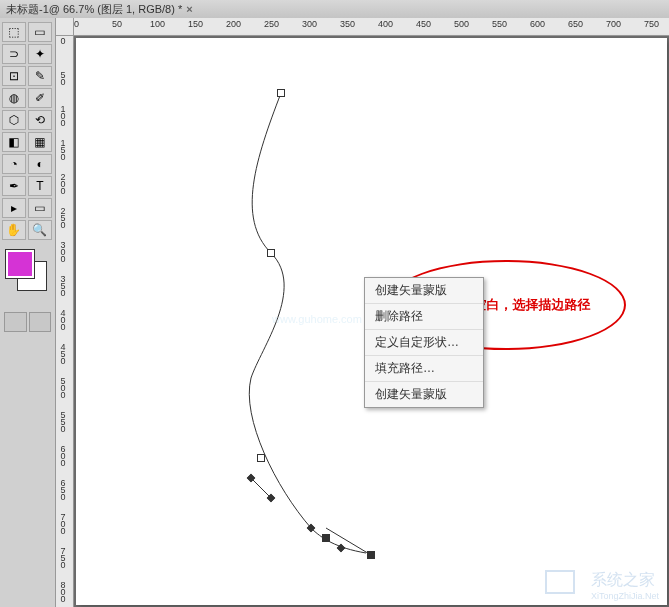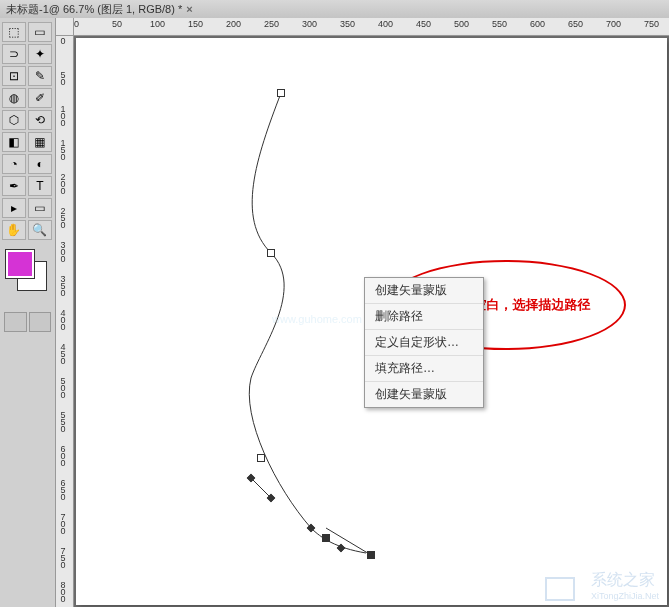--- a/index.html
+++ b/index.html
@@ -220,21 +220,21 @@
       left: 10px;
     }
     .watermark {
       position: absolute;
       bottom: 6px;
       right: 10px;
       color: #b8d0e8;
       font-size: 14px;
       opacity: 0.6;
       display: flex;
-      align-items: flex-end;
+      align-items: flex-start;
       gap: 16px;
     }
     .watermark-icon {
       width: 30px;
       height: 24px;
       border: 2px solid #b8d0e8;
       position: relative;
     }
     .ruler-corner {
       position: absolute;

